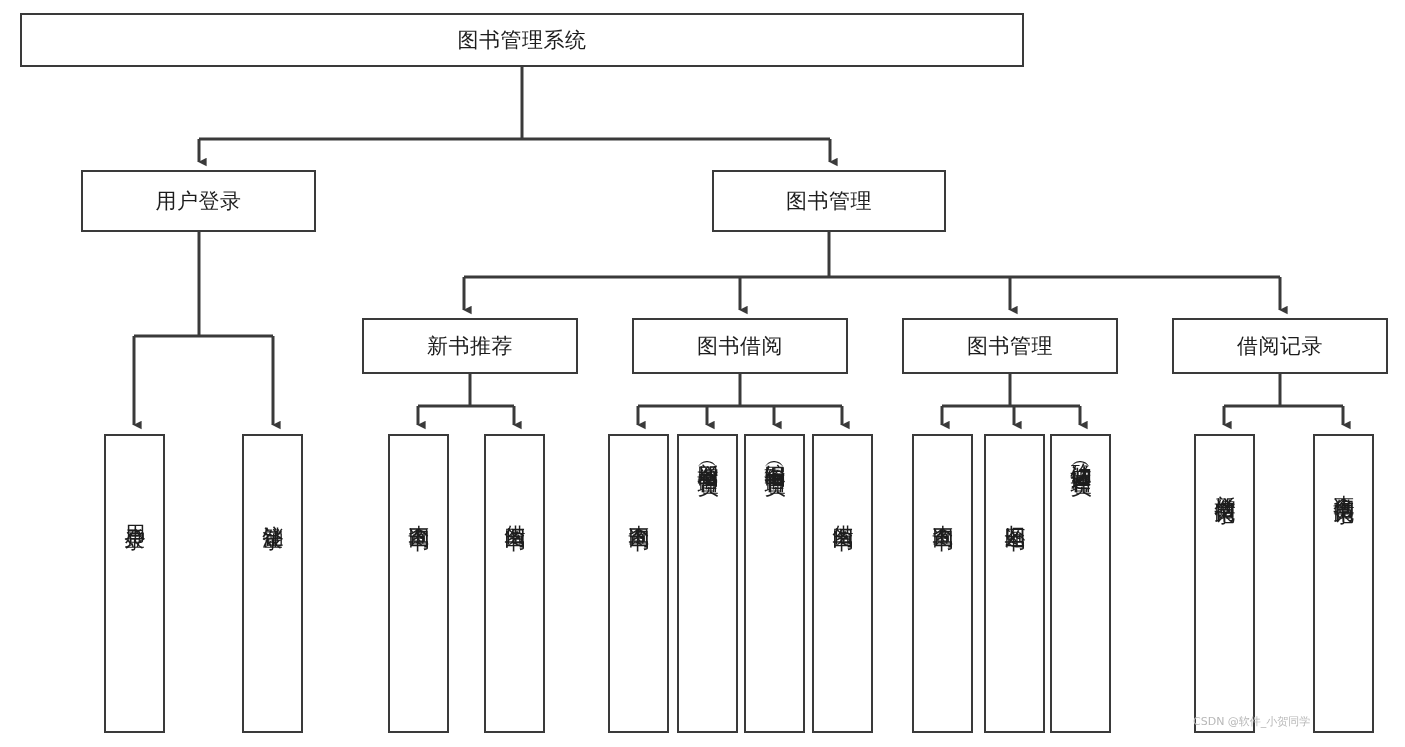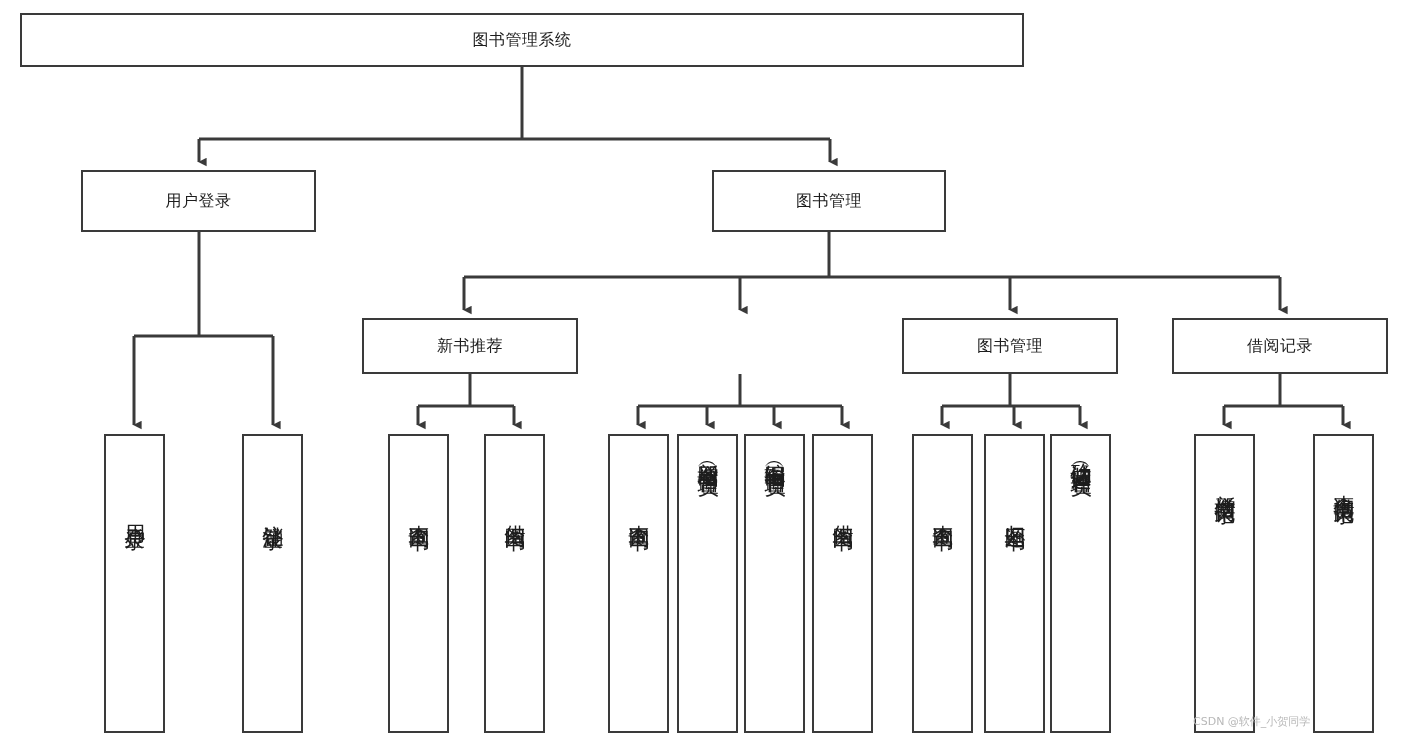--- a/index.html
+++ b/index.html
@@ -29,21 +29,21 @@
     box-sizing: border-box;
     background: #ffffff;
     border: 2px solid #3a3a3a;
     display: flex;
     align-items: center;
     justify-content: center;
     z-index: 3;
   }
   .node .lbl {
     color: #1d1d1d;
-    font-size: 16px;
+    font-size: 21px;
     line-height: 1.18;
     letter-spacing: 0.5px;
     white-space: nowrap;
   }
   .node.vert {
     align-items: flex-start;
     justify-content: center;
     padding-top: 18px;
   }
   .node.vert .lbl {
@@ -126,20 +126,23 @@
   <div class="node" style="left:81px;top:170px;width:235px;height:62px;">
     <span class="lbl">用户登录</span>
   </div>
   <div class="node" style="left:362px;top:318px;width:216px;height:56px;">
     <span class="lbl">新书推荐</span>
   </div>
 
   <div class="node" style="left:712px;top:170px;width:234px;height:62px;">
     <span class="lbl">图书管理</span>
   </div>
+  <div class="node" style="left:632px;top:318px;width:216px;height:56px;">
+    <span class="lbl">图书借阅</span>
+  </div>
   <div class="node" style="left:902px;top:318px;width:216px;height:56px;">
     <span class="lbl">图书管理</span>
   </div>
   <div class="node" style="left:1172px;top:318px;width:216px;height:56px;text-align:right;">
     <span class="lbl">借阅记录</span>
   </div>
 
   <div class="node vert" style="left:104px;top:434px;width:61px;height:299px;padding-top:72px;">
     <span class="lbl">用户登录</span>
   </div>

